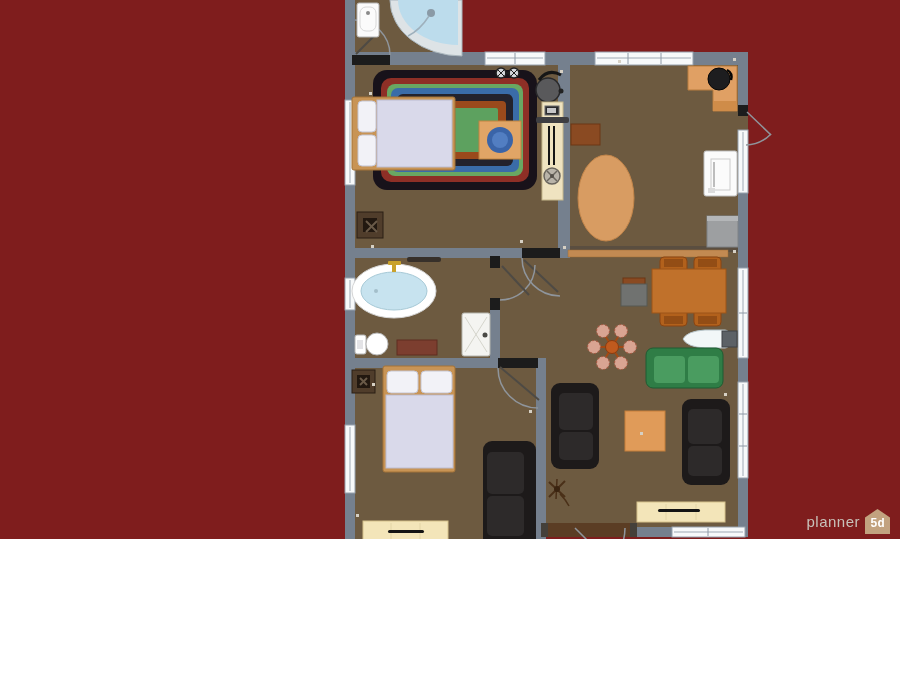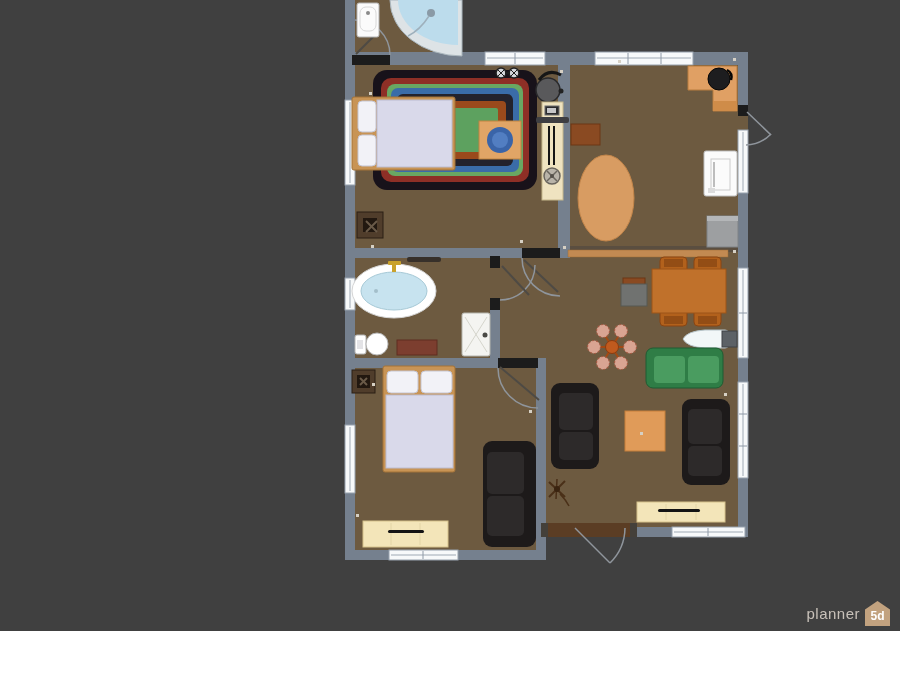--- a/index.html
+++ b/index.html
@@ -1,23 +1,23 @@
 <!DOCTYPE html>
 <html><head>
 <meta charset="utf-8">
 <style>
   html,body{margin:0;padding:0;background:#ffffff;}
   body{font-family:"Liberation Sans", sans-serif;}
-  #stage{position:relative;width:900px;height:631px;background:#404040;overflow:hidden;}
+  #stage{position:relative;width:900px;height:539px;background:#7f1d1d;overflow:hidden;}
   #plan{position:absolute;left:0;top:0;}
   .watermark{position:absolute;right:10px;bottom:5px;display:flex;align-items:center;gap:5px;}
   .wm-word{font-size:15px;color:#c8c1b9;letter-spacing:0.5px;}
   .wm-badge{width:25px;height:25px;background:#c2a27f;clip-path:polygon(50% 0,100% 34%,100% 100%,0 100%,0 34%);
             display:flex;align-items:flex-end;justify-content:center;}
-  .wm-badge span{color:#ffffff;font-size:12px;font-weight:bold;line-height:19px;}
+  .wm-badge span{color:#ffffff;font-size:12px;font-weight:bold;line-height:19px;font-family:Liberation Mono, monospace;}
 </style>
 </head>
 <body>
 
 <div id="stage">
   <svg id="plan" width="900" height="675" viewBox="0 0 900 675">
       <rect x="345" y="0" width="117" height="65" fill="#6d5a40"></rect>
       <rect x="345" y="52" width="225" height="206" fill="#6d5a40"></rect>
       <rect x="558" y="52" width="190" height="206" fill="#6d5a40"></rect>
       <rect x="345" y="248" width="155" height="120" fill="#6d5a40"></rect>

